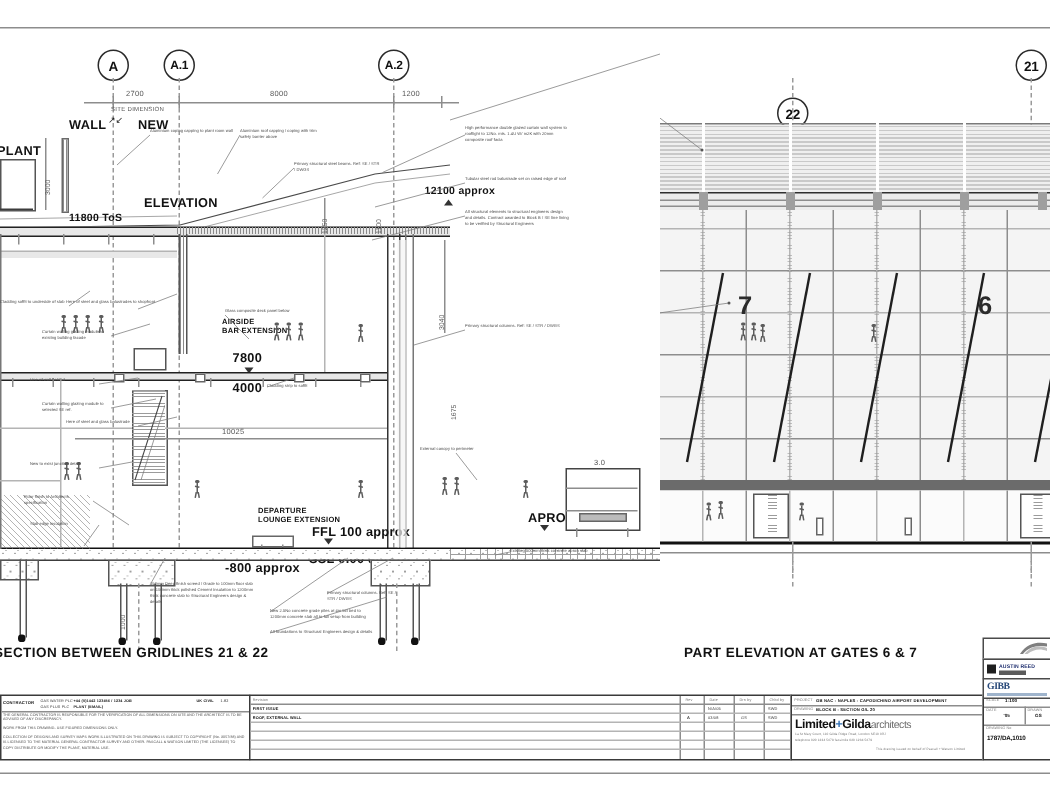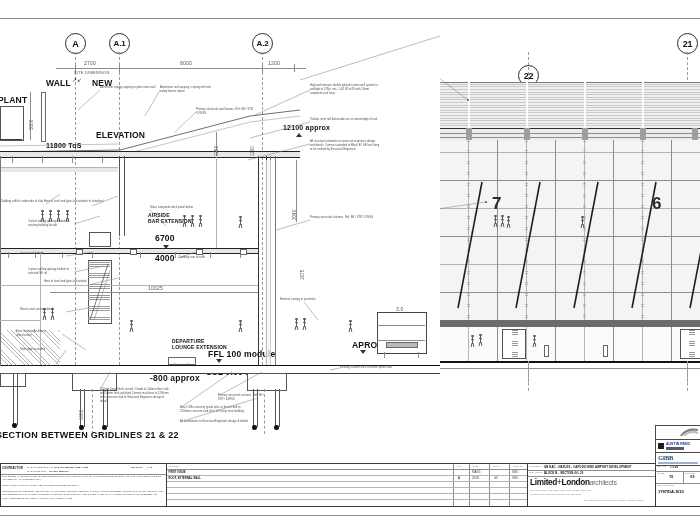--- a/index.html
+++ b/index.html
@@ -163,21 +163,21 @@
 
     <div class="ln vl thin" style="left:216px;top:112px;height:24px;"></div>
     <div class="dimv" style="left:214px;top:136px;">1250</div>
     <div class="dimv" style="left:250px;top:136px;">1100</div>
     <div class="dimv" style="left:292px;top:200px;">3040</div>
     <div class="ln vl thin" style="left:296px;top:140px;height:62px;"></div>
     <div class="dimv" style="left:300px;top:260px;">1675</div>
 
     <div class="lbl b" style="left:148px;top:192px;font-size:5px;">AIRSIDE</div>
     <div class="lbl b" style="left:148px;top:198px;font-size:5px;">BAR EXTENSION</div>
-    <div class="lbl big" style="left:155px;top:213px;">6700</div>
+    <div class="lbl big" style="left:155px;top:213px;">7800</div>
     <div class="lbl big" style="left:155px;top:233px;">4000</div>
     <div class="lvlmark" style="left:163px;top:225px;"></div>
 
     <div class="abs slabfill" style="left:0;top:228px;width:258px;height:4px;border-top:1px solid #222;border-bottom:1px solid #222;"></div>
     <div class="ln vl thin" style="left:8px;top:232px;height:6px;"></div>
     <div class="ln vl thin" style="left:35px;top:232px;height:6px;"></div>
     <div class="ln vl thin" style="left:62px;top:232px;height:6px;"></div>
     <div class="ln vl thin" style="left:92px;top:232px;height:6px;"></div>
     <div class="ln vl thin" style="left:140px;top:232px;height:6px;"></div>
     <div class="ln vl thin" style="left:175px;top:232px;height:6px;"></div>
@@ -304,21 +304,21 @@
         <i class="l2"></i>
       </div>
 
     <div class="lbl b" style="left:172px;top:318px;font-size:5px;">DEPARTURE</div>
     <div class="lbl b" style="left:172px;top:324px;font-size:5px;">LOUNGE EXTENSION</div>
 
     <div class="abs" style="left:168px;top:337px;width:26px;height:6px;border:.5px solid #666;background:#fff;"></div>
     <div class="ln vl thin" style="left:174px;top:343px;height:4px;"></div>
     <div class="ln vl thin" style="left:188px;top:343px;height:4px;"></div>
 
-    <div class="lbl big" style="left:208px;top:329px;">FFL 100 module</div>
+    <div class="lbl big" style="left:208px;top:329px;">FFL 100 approx</div>
     <div class="lbl big" style="left:206px;top:347px;">SSL 0.00 approx</div>
     <div class="lvlmark" style="left:216px;top:339px;"></div>
     <div class="lbl big" style="left:150px;top:353px;">-800 approx</div>
 
     <div class="ln hl heavy" style="left:0;top:345px;width:440px;height:1.2px;"></div>
     <div class="abs hatch-conc" style="left:0;top:346px;width:440px;height:7px;"></div>
     <div class="ln hl" style="left:0;top:353px;width:440px;"></div>
 
     <div class="abs hatch-conc" style="left:72px;top:353px;width:43px;height:16px;border:.6px solid #555;"></div>
     <div class="abs hatch-conc" style="left:247px;top:353px;width:38px;height:16px;border:.6px solid #555;"></div>
@@ -559,20 +559,21 @@
       <circle cx="28" cy="80" r="1" fill="#555"></circle>
       <circle cx="46" cy="182" r="1" fill="#555"></circle>
     </svg>
   </div>
 
   <svg class="abs" style="left:300px;top:20px;width:160px;height:80px;">
     <line x1="0" y1="60" x2="140" y2="16" stroke="#7a7a7a" stroke-width="0.5"></line>
   </svg>
 
   <div class="sectitle" style="left:-4px;top:430px;">SECTION BETWEEN GRIDLINES 21 &amp; 22</div>
+  <div class="sectitle" style="left:456px;top:430px;">PART ELEVATION AT GATES 6 &amp; 7</div>
 
   <div class="abs" style="left:0;top:463px;width:700px;height:62px;">
 
     <div class="tb" style="left:0;top:0;width:165px;height:42px;">
       <div class="tbtxt bold" style="left:1px;top:1.5px;font-size:2.8px;">CONTRACTOR</div>
       <div class="tbtxt" style="left:26px;top:1.5px;font-size:2.5px;">GAS WATER PLC</div>
       <div class="tbtxt bold" style="left:48px;top:1.5px;font-size:2.5px;">+44 (0)1442 123456 / 1234 JOB</div>
       <div class="tbtxt" style="left:26px;top:5.5px;font-size:2.5px;">GAS PLUS PLC</div>
       <div class="tbtxt bold" style="left:48px;top:5.5px;font-size:2.5px;">PLANT (EMAIL)</div>
       <div class="tbtxt bold" style="left:130px;top:1.5px;font-size:2.5px;">UK CIVIL</div>
@@ -614,21 +615,21 @@
       <div class="tbtxt" style="left:345px;top:12.5px;font-size:2.6px;">SWD</div>
     </div>
 
     <div class="tb" style="left:527px;top:0;width:127px;height:42px;">
       <div class="tbtxt cap" style="left:1.5px;top:1px;">PROJECT</div>
       <div class="tbtxt bold" style="left:16px;top:1px;font-size:2.8px;">GB NAC  -  NAPLES  -  CAPODICHINO AIRPORT DEVELOPMENT</div>
       <div class="ln hl thin" style="left:0;top:6px;width:127px;"></div>
       <div class="tbtxt cap" style="left:1.5px;top:7px;">DRAWING</div>
       <div class="tbtxt bold" style="left:16px;top:7px;font-size:2.8px;">BLOCK B  -  SECTION G/L 20</div>
       <div class="ln hl thin" style="left:0;top:12px;width:127px;"></div>
-      <div class="pw" style="left:2px;top:14px;"><span>Limited</span><span class="plus">+</span><span>London</span><span class="arch">architects</span></div>
+      <div class="pw" style="left:2px;top:14px;"><span>Limited</span><span class="plus">+</span><span>Gilda</span><span class="arch">architects</span></div>
       <div class="tbtxt cap" style="left:2px;top:25px;font-size:2.1px;">1a St Mary Court,  110 Gilda Ridge Road,  London SE10 0RJ</div>
       <div class="tbtxt cap" style="left:2px;top:28.5px;font-size:2.1px;">telephone 020 1234 5678     facsimile 020 1234 5679</div>
       <div class="tbtxt cap" style="left:56px;top:35px;font-size:2.1px;">This drawing issued on behalf of Pascall + Watson Limited</div>
     </div>
 
     <div class="tb" style="left:655px;top:0;width:45px;height:42px;">
       <div class="tbtxt cap" style="left:1.5px;top:1px;">SCALE</div>
       <div class="tbtxt bold" style="left:14px;top:1px;font-size:3px;">1:100</div>
       <div class="ln hl thin" style="left:0;top:7px;width:45px;"></div>
       <div class="tbtxt cap" style="left:1.5px;top:8px;">DATE</div>

